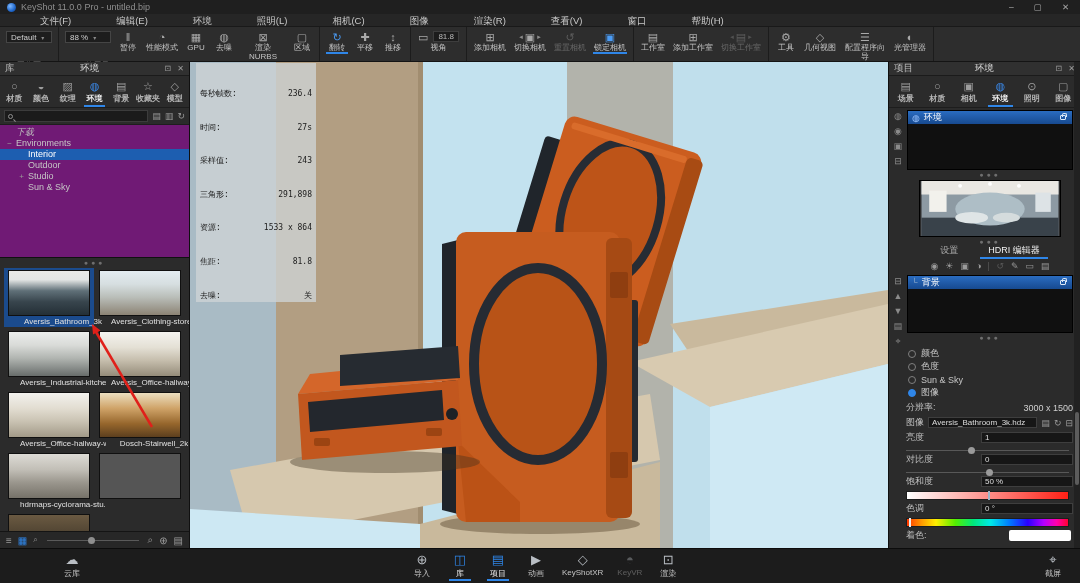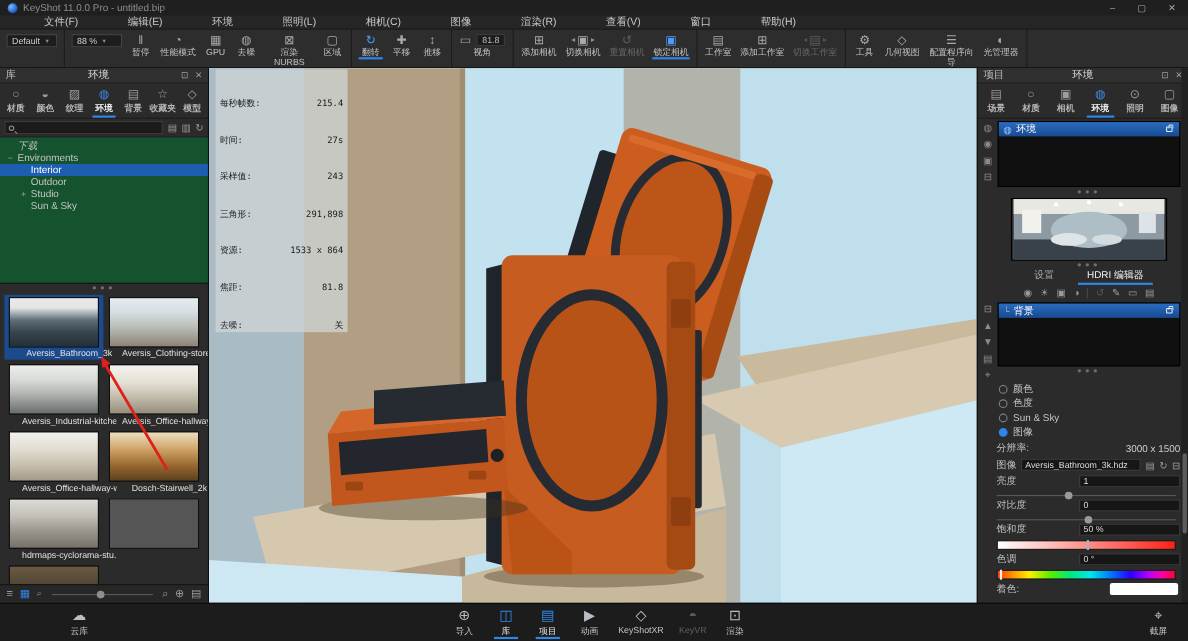--- a/index.html
+++ b/index.html
@@ -58,21 +58,21 @@
   .left-panel{position:absolute;left:0;top:62px;width:190px;bottom:35px;background:#2b2b2b;
     border-right:1px solid #101010;display:flex;flex-direction:column;}
   .search-row{display:flex;align-items:center;gap:4px;padding:2px 4px;border-bottom:1px solid #1e1e1e;height:17px;}
   .search-box{flex:1;height:12px;background:#1b1b1b;border:1px solid #3c3c3c;display:flex;
     align-items:center;gap:3px;padding:0 3px;}
   .mag{width:5px;height:5px;border:1px solid #8f8f8f;border-radius:50%;position:relative;flex:0 0 auto;}
   .mag::after{content:'';position:absolute;width:3px;height:1px;background:#8f8f8f;
     transform:rotate(45deg);left:4px;top:5px;}
   .search-input{flex:1;background:transparent;border:none;outline:none;color:#ddd;font-size:8px;min-width:0;}
   .srch-ico{font-size:9px;color:#9a9a9a;}
-  .tree{background:#14532d;height:133px;border-bottom:1px solid #111;padding-top:2px;overflow:hidden;position:relative;}
+  .tree{background:#701a75;height:133px;border-bottom:1px solid #111;padding-top:2px;overflow:hidden;position:relative;}
   .trow{height:11px;line-height:11px;font-size:9px;color:#c5c5c5;display:flex;align-items:center;
     gap:3px;padding-left:6px;}
   .trow .exp{width:7px;text-align:center;font-size:8px;color:#9a9a9a;flex:0 0 auto;}
   .trow.lvl1{padding-left:18px;}
   .trow.selected{background:#1d5eb0;color:#fff;}
   .trow.italic .tlabel{font-style:italic;color:#bdbdbd;}
   .thumbs{flex:1;overflow:hidden;padding:2px 4px;display:grid;grid-template-columns:90px 90px;
     justify-content:space-between;grid-auto-rows:59px;row-gap:2px;}
   .thumb-cell{display:flex;flex-direction:column;align-items:center;padding:2px 2px 0;}
   .thumb-cell.selected{background:#1b4b8d;}
@@ -531,21 +531,21 @@
       <polygon points="108,332 268,318 272,384 112,398" fill="#c2571e"></polygon>
       <polygon points="118,340 252,328 254,358 120,370" fill="#23272d"></polygon>
       <rect x="124" y="376" width="16" height="8" rx="2" fill="#9c4412"></rect>
       <rect x="236" y="366" width="16" height="8" rx="2" fill="#9c4412"></rect>
       <circle cx="262" cy="352" r="6" fill="#1d2126"></circle>
     </svg>
     <div class="stats">
 
     <div class="srow">
         <span>每秒帧数:</span>
-        <span>215.4</span>
+        <span>236.4</span>
       </div>
         <div class="srow">
         <span>时间:</span>
         <span>27s</span>
       </div>
         <div class="srow">
         <span>采样值:</span>
         <span>243</span>
       </div>
         <div class="srow">

